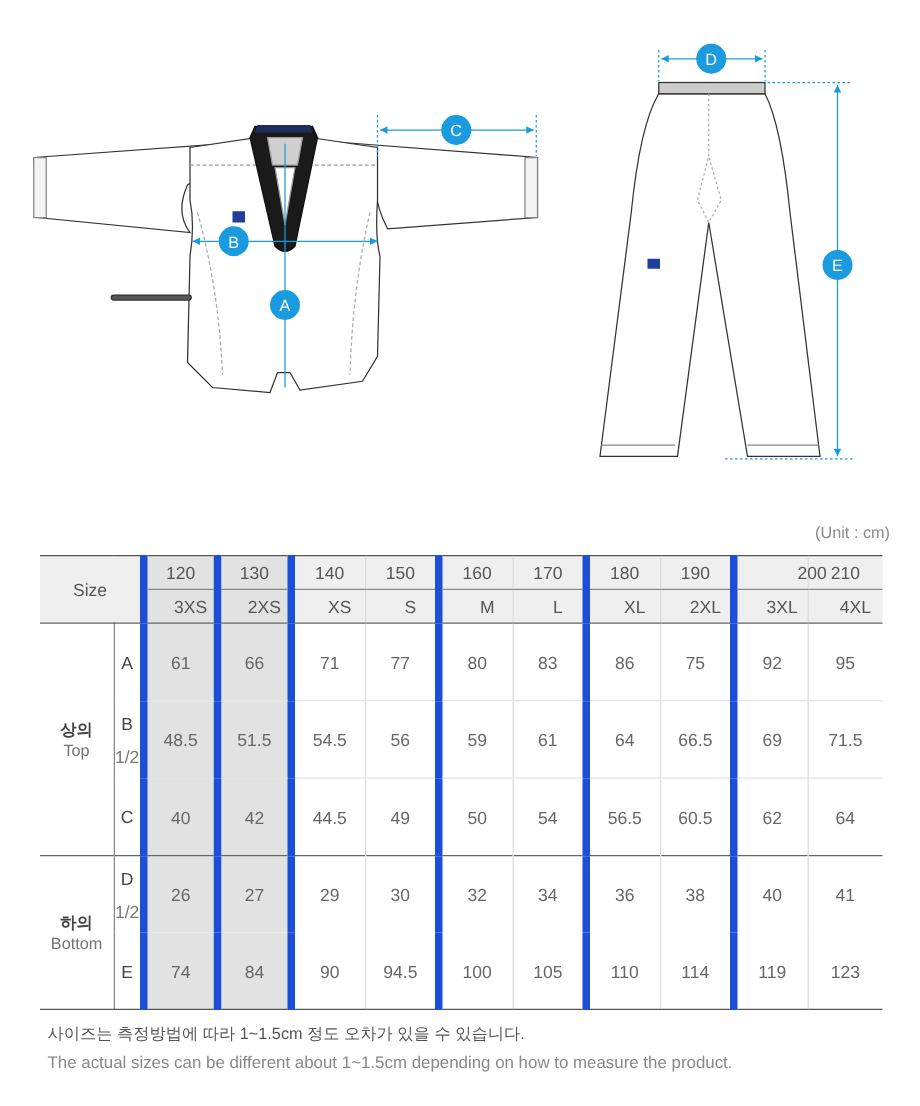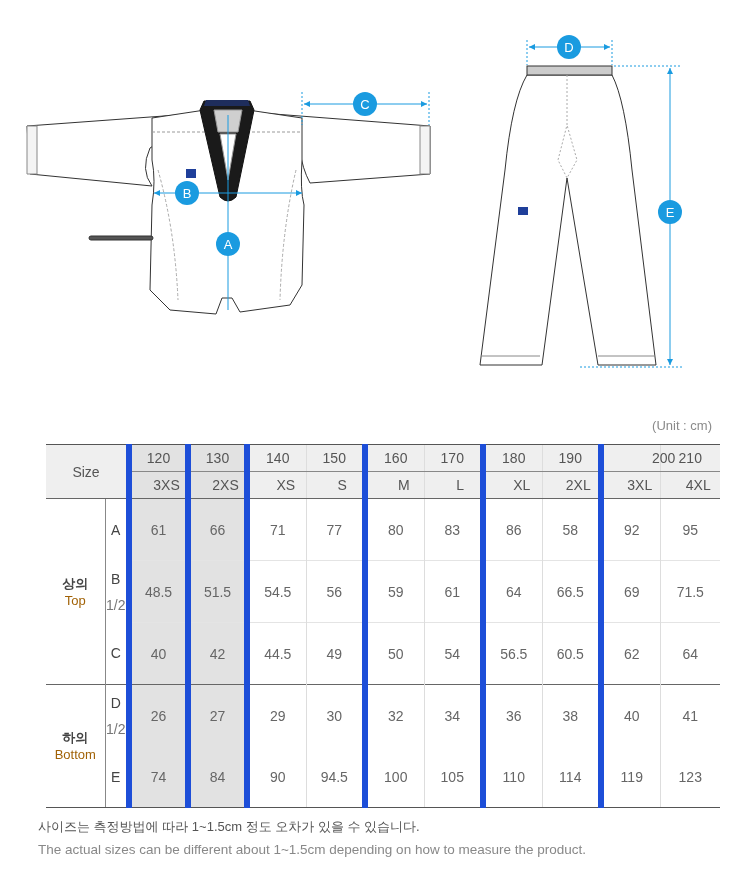--- a/index.html
+++ b/index.html
@@ -1,34 +1,34 @@
 <!DOCTYPE html>
 <html><head>
 <meta charset="utf-8">
 <style>
   html, body { margin:0; padding:0; background:#ffffff; }
   body { width:736px; height:885px; position:relative; overflow:hidden; font-family:"Liberation Sans", sans-serif; color:#555; }
   .diagram { position:absolute; left:0; top:0; width:736px; height:400px; }
   .unit { position:absolute; right:24px; top:418px; font-size:13px; color:#8a8a8a; }
-  table.sz { position:absolute; left:46px; top:444px; border-collapse:collapse; table-layout:fixed; width:674px; font-size:14px; color:#666; }
+  table.sz { position:absolute; left:32px; top:444px; border-collapse:collapse; table-layout:fixed; width:674px; font-size:14px; color:#666; }
   table.sz td, table.sz th { text-align:center; padding:0; font-weight:normal; }
   .hdr td { background:#efefef; height:26px; color:#555; }
   .hdr.r1 td { border-bottom:1px solid #888; }
   .hdr.r2 td { border-bottom:1px solid #666;padding-left:16px; }
   .hdr td.size-label { font-size:14px; color:#555; border-bottom:1px solid #666; }
   .shade { background:#e2e2e2 !important; }
   td.shade-col { background:#e2e2e2; }
   .vsep { border-left:6px solid #1d4ed8; }
   .vsep-l { border-left:1px solid #ddd; }
   .data td { height:61px; color:#666; font-size:14px; }
   .data.rowline td.v { border-top:1px solid #e4e4e4; }
   .grp-sep td { border-top:1px solid #666 !important; }
   td.grp { color:#666; font-size:13px; line-height:17px; border-right:1px solid #888; }
   td.grp .ko { font-weight:bold; color:#444; display:block; }
-  td.grp .en { color:#a16207; display:block; }
+  td.grp .en { color:#737373; display:block; }
   td.let { font-size:14px; color:#444; line-height:14px; }
   td.let .half { display:block; font-size:14px; color:#777; margin-top:12px; }
   .bottom-line { border-bottom:1px solid #555; }
   .note { position:absolute; left:38px; font-size:13px; color:#555; white-space:nowrap; }
   .note.ko { top:818px; }
   .note.en { top:842px; color:#888; font-size:13.5px; }
   .dim-text { font-family:"Liberation Sans", sans-serif; font-size:13px; fill:#fff; }
 </style>
 </head>
 <body>
@@ -163,21 +163,21 @@
         <span class="en">Top</span>
       </td>
       <td class="let"><span>A</span></td>
       <td class="v shade-col vsep">61</td>
       <td class="v shade-col vsep">66</td>
       <td class="v vsep">71</td>
       <td class="v vsep-l">77</td>
       <td class="v vsep">80</td>
       <td class="v vsep-l">83</td>
       <td class="v vsep">86</td>
-      <td class="v vsep-l">58</td>
+      <td class="v vsep-l">75</td>
       <td class="v vsep">92</td>
       <td class="v vsep-l">95</td>
     </tr>
 
     <tr class="data rowline">
       <td class="let"><span>B</span><span class="half">1/2</span></td>
       <td class="v shade-col vsep">48.5</td>
       <td class="v shade-col vsep">51.5</td>
       <td class="v vsep">54.5</td>
       <td class="v vsep-l">56</td>

